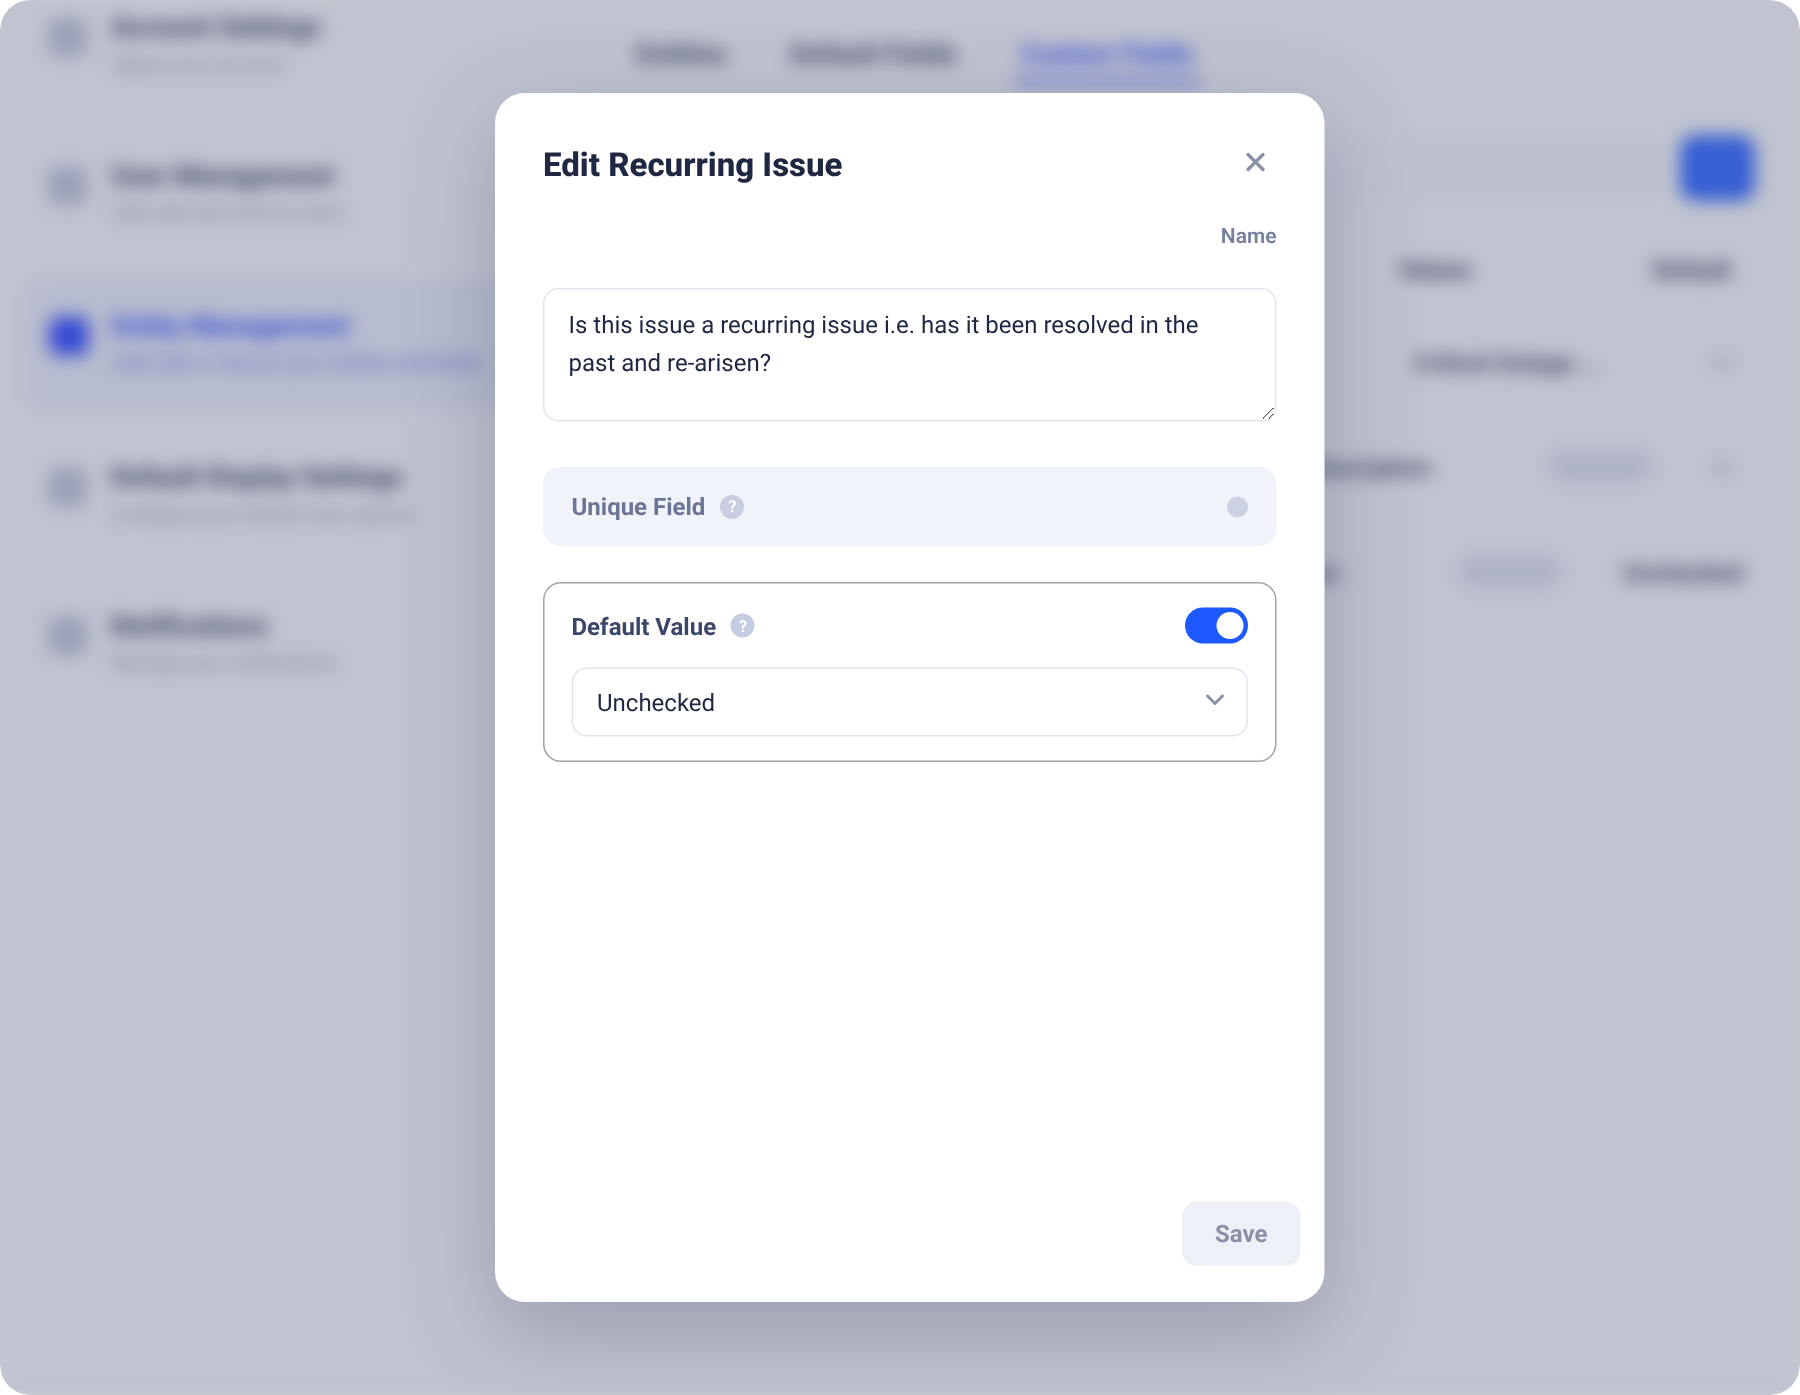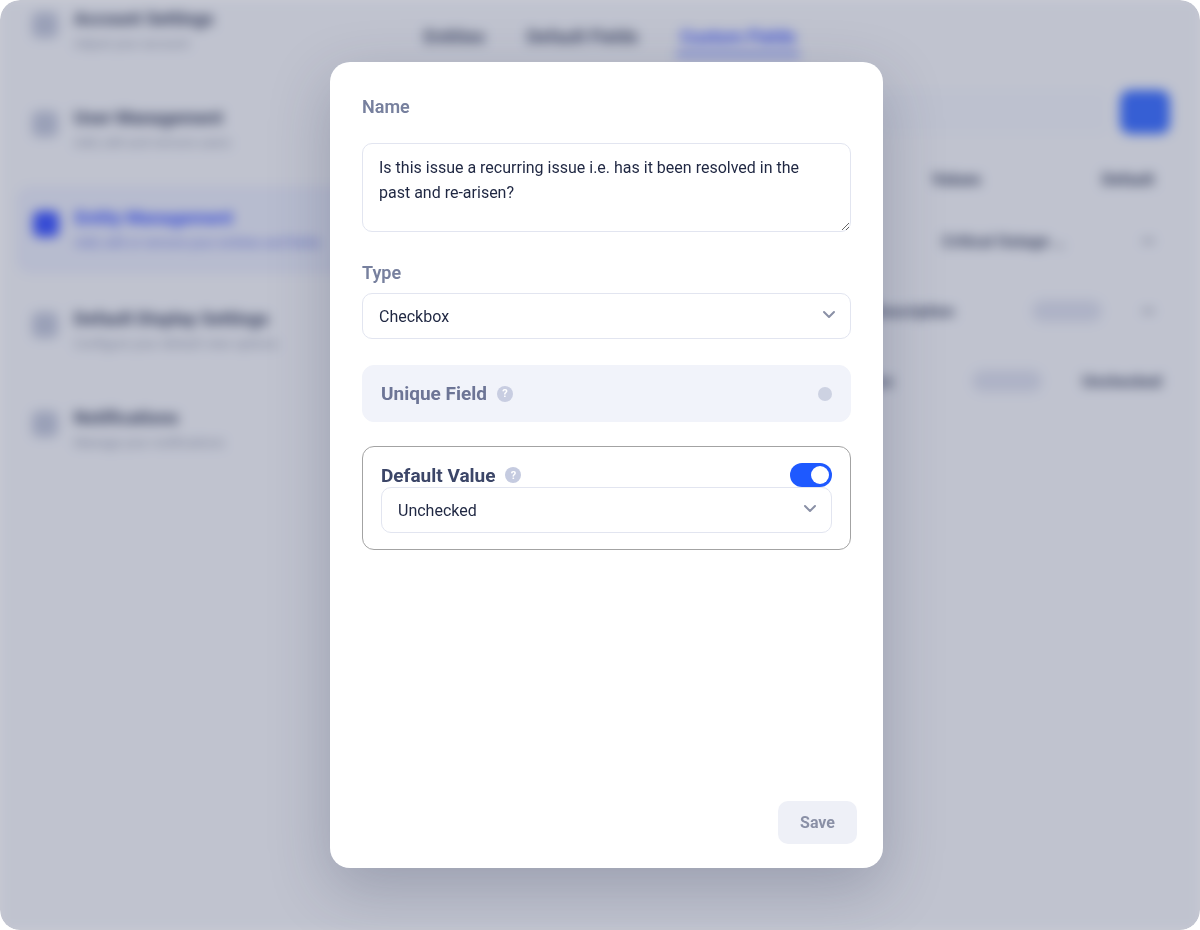--- a/index.html
+++ b/index.html
@@ -32,44 +32,44 @@
 
   
   .overlay { position:absolute; inset:0; background:rgba(100,107,133,0.35); }
   .modal { position:absolute; left:330px; top:62px; width:553px; height:806px; background:#fff; border-radius:20px; box-shadow:0 20px 60px rgba(40,46,80,0.25); padding:34px 32px 26px; }
   .modal-header { display:flex; align-items:center; justify-content:space-between; margin-bottom:26px; }
   .modal-title { font-size:22px; font-weight:800; color:#1f2742; }
   .close-btn { width:28px; height:28px; display:flex; align-items:center; justify-content:center; color:#8a90a6; cursor:pointer; }
   .close-btn svg { width:16px; height:16px; }
 
   .field-group { margin-bottom:26px; }
-  .field-label { font-size:18px; font-weight:600; color:#77809e; margin-bottom:10px; }
+  .field-label { font-size:14px; font-weight:600; color:#77809e; margin-bottom:10px;text-align:right; }
   .textarea { width:100%; height:89px; border:1px solid #e2e5f0; border-radius:10px; padding:12px 16px; font-size:16px; color:#1f2742; outline:none; resize:both; line-height:1.55; font-family:inherit; }
   .select-wrap { position:relative; }
   .select { width:100%; height:46px; border:1px solid #e2e5f0; border-radius:10px; padding:0 40px 0 16px; font-size:16px; color:#1f2742; background:#fff; appearance:none; -webkit-appearance:none; cursor:pointer; outline:none; }
   .chevron { position:absolute; right:14px; top:50%; transform:translateY(-50%); pointer-events:none; color:#8a90a6; }
   .chevron svg { width:16px; height:16px; }
 
   .panel { border:1px solid #a3a3a3; border-radius:12px; padding:16px 18px; margin-bottom:24px; }
   .panel.muted { background:#f1f3fa; border:1px solid #f1f3fa; }
   .panel-head { display:flex; align-items:center; justify-content:space-between; }
   .panel-title-row { display:flex; align-items:center; gap:10px; }
-  .panel-title { font-size:19px; font-weight:700; color:#3c4668; }
+  .panel-title { font-size:16px; font-weight:700; color:#3c4668; }
   .help-dot { width:16px; height:16px; border-radius:50%; background:#c5cbe0; color:#fff; font-size:11px; font-weight:700; display:flex; align-items:center; justify-content:center; cursor:pointer; }
   .panel.muted .panel-title { color:#6d7596; }
   .panel.muted .help-dot { background:#c8cde1; }
 
   .dot-disabled { width:14px; height:14px; border-radius:50%; background:#cdd2e2; }
 
   .switch { position:relative; width:42px; height:24px; border-radius:999px; background:#1e59ff; cursor:pointer; }
   .switch .knob { position:absolute; top:3px; right:3px; width:18px; height:18px; border-radius:50%; background:#fff; }
 
-  .panel .select-wrap { }
-
-  .modal-footer { position:absolute; right:26px; bottom:24px;margin-top:28px; }
+  .panel .select-wrap { margin-top:16px; }
+
+  .modal-footer { position:absolute; right:16px; bottom:24px;margin-top:28px; }
   .save-btn { padding:12px 22px; background:#eef0f7; color:#8a90a6; font-weight:700; border:none; border-radius:10px; font-size:16px; cursor:not-allowed; }
 
   
   .caret { display:inline-block; width:1px; height:20px; background:#1f2742; vertical-align:middle; margin-left:0; animation:blink 1.1s step-end infinite; }
   @keyframes blink { 50% { opacity:0; } }
   .input-mimic { width:100%; height:48px; border:1px solid #e2e5f0; border-radius:10px; padding:0 16px; font-size:16px; color:#1f2742; display:flex; align-items:center; cursor:text; }
 </style>
 </head>
 <body>
 <div class="canvas">
@@ -143,42 +143,40 @@
     <div class="bg-row" style="top:370px;">
       <div class="bg-cell" style="width:110px;">Checkbox</div>
       <div class="bg-chip" style="width:70px;"></div>
       <div class="bg-cell" style="width:100px;">Unchecked</div>
     </div>
   </div>
 
   <div class="overlay"></div>
 
   <div class="modal">
+    <div class="modal-header">
+      <div class="modal-title">Edit Recurring Issue</div>
+      <div class="close-btn">
+        <span>
+          <svg viewBox="0 0 16 16" fill="none" stroke="currentColor" stroke-width="2.2" stroke-linecap="round">
+              <line x1="3" y1="3" x2="13" y2="13"></line>
+              <line x1="13" y1="3" x2="3" y2="13"></line>
+            </svg>
+        </span>
+      </div>
+    </div>
 
     <div class="field-group">
       <div class="field-label">Name</div>
     </div>
 
     <div class="field-group">
       <textarea class="textarea" style="">Is this issue a recurring issue i.e. has it been resolved in the past and re-arisen?</textarea>
     </div>
 
-    <div class="field-group">
-      <div class="field-label">Type</div>
-      <div class="select-wrap">
-        <select class="select">
-          <option>Checkbox</option>
-        </select>
-        <span class="chevron">
-          <svg viewBox="0 0 16 16" fill="none" stroke="currentColor" stroke-width="2" stroke-linecap="round" stroke-linejoin="round">
-              <polyline points="3 6 8 11 13 6"></polyline>
-            </svg>
-        </span>
-      </div>
-    </div>
 
     <div class="panel muted">
       <div class="panel-head">
         <div class="panel-title-row">
           <div class="panel-title">Unique Field</div>
           <div class="help-dot">?</div>
         </div>
         <div class="dot-disabled"></div>
       </div>
     </div>

